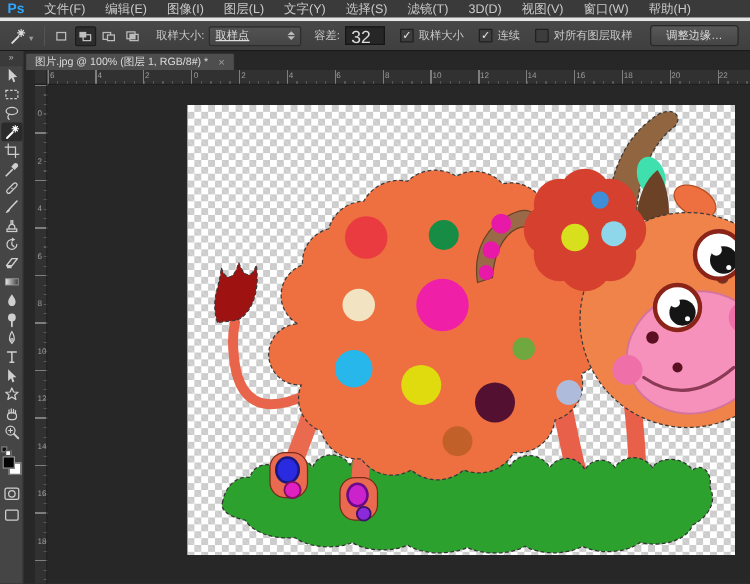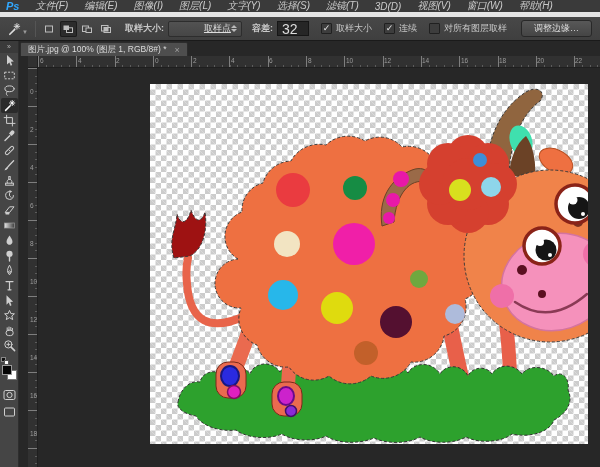--- a/index.html
+++ b/index.html
@@ -2,38 +2,38 @@
 <html><head>
 <meta charset="utf-8">
 <style>
   * { margin:0; padding:0; box-sizing:border-box; }
   html,body { width:600px; height:467px; overflow:hidden; background:#272727;
     font-family:"Liberation Sans","DejaVu Sans",sans-serif; }
   .app { position:relative; width:600px; height:467px; background:#272727; }
 
   
   .menubar { position:absolute; left:0; top:0; width:600px; height:17px;
-    background:#3a3a3a; border-bottom:5px solid #e5e5e5; display:flex; align-items:center;font-style:italic; }
+    background:#3a3a3a; border-bottom:3px solid #e5e5e5; display:flex; align-items:center; }
   .ps-logo { color:#31a8ff; font-weight:bold; font-size:11px; padding:0 8px 0 6px; }
   .menu-item { color:#c9c9c9; font-size:10px; padding:0 8px; white-space:nowrap; cursor:default; }
 
   
   .optionsbar { position:absolute; left:0; top:17px; width:600px; height:24px;
     background:linear-gradient(#484848,#3f3f3f); border-bottom:1px solid #1a1a1a;
     display:flex; align-items:center; font-size:9px; color:#c9c9c9; }
   .tool-preview { margin-left:7px; display:flex; align-items:center; }
   .tp-arrow { color:#9a9a9a; font-size:6px; margin:6px 2px 0 1px; }
   .obar-sep { width:1px; height:16px; background:#2e2e2e; border-right:1px solid #555; margin:0 5px; }
   .mode-btns { display:flex; gap:2px; }
   .mode-btn { width:17px; height:16px; display:flex; align-items:center; justify-content:center; border-radius:2px; }
   .mode-btn.active { background:#2c2c2c; box-shadow:inset 0 0 0 1px #1c1c1c; }
-  .ob-label { margin:0 4px 0 10px; white-space:nowrap;font-weight:bold; }
+  .ob-label { margin:0 4px 0 10px; white-space:nowrap; }
   .dropdown { width:74px; height:16px; background:linear-gradient(#525252,#464646);
     border:1px solid #2d2d2d; border-radius:2px; display:flex; align-items:center;
-    justify-content:flex-end; padding:0 4px; color:#ddd;text-decoration:underline; }
+    justify-content:space-between; padding:0 4px; color:#ddd;text-decoration:underline; }
   .dd-arrows { display:flex; flex-direction:column; align-items:center; }
   .tri { width:0; height:0; border-left:3px solid transparent; border-right:3px solid transparent; }
   .tri.up { border-bottom:3px solid #bbb; margin-bottom:1px; }
   .tri.dn { border-top:3px solid #bbb; }
   .tol-input { width:32px; height:15px; background:#262626; border:1px solid #161616;
     color:#ddd; font-size:14px; padding:0 4px; font-family:inherit; }
   .chk { display:flex; align-items:center; gap:4px; margin-left:12px; white-space:nowrap; }
   .cb { width:11px; height:11px; background:#3d3d3d; border:1px solid #202020; border-radius:1px;
     color:#e8e8e8; font-size:9px; line-height:9px; text-align:center; }
   .refine-btn { margin-left:14px; height:17px; padding:0 12px; font-size:9px; color:#ddd;

